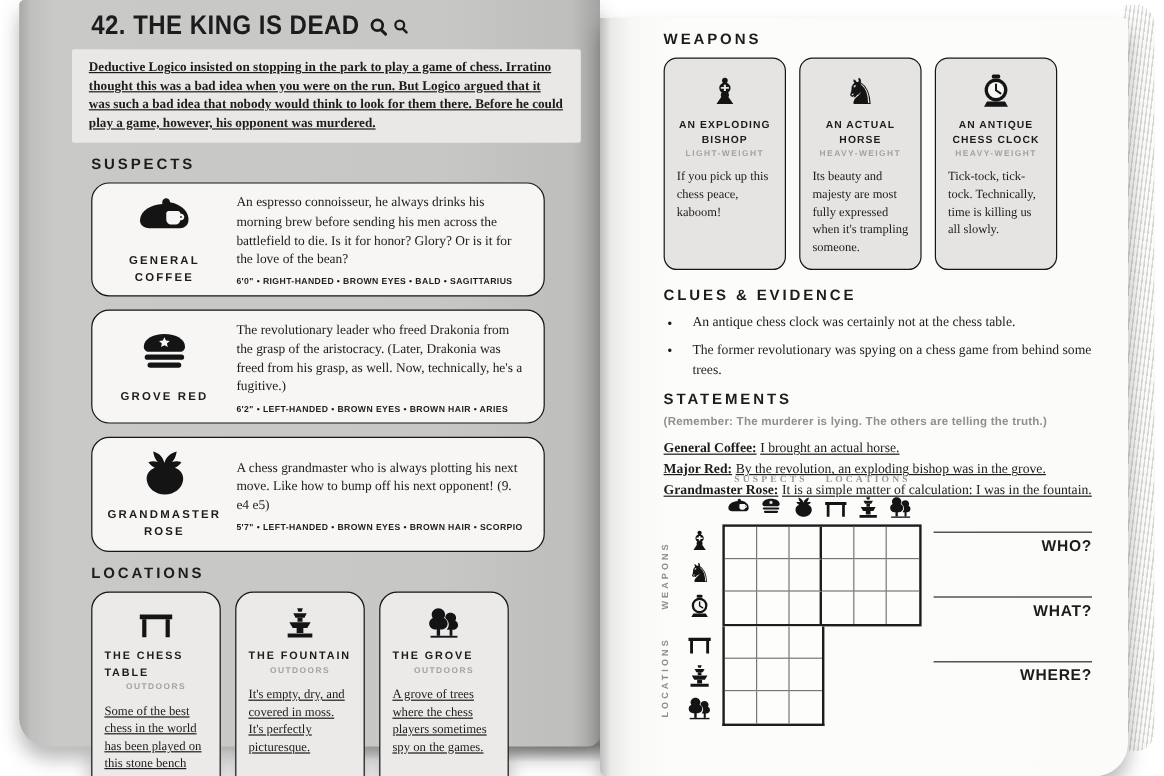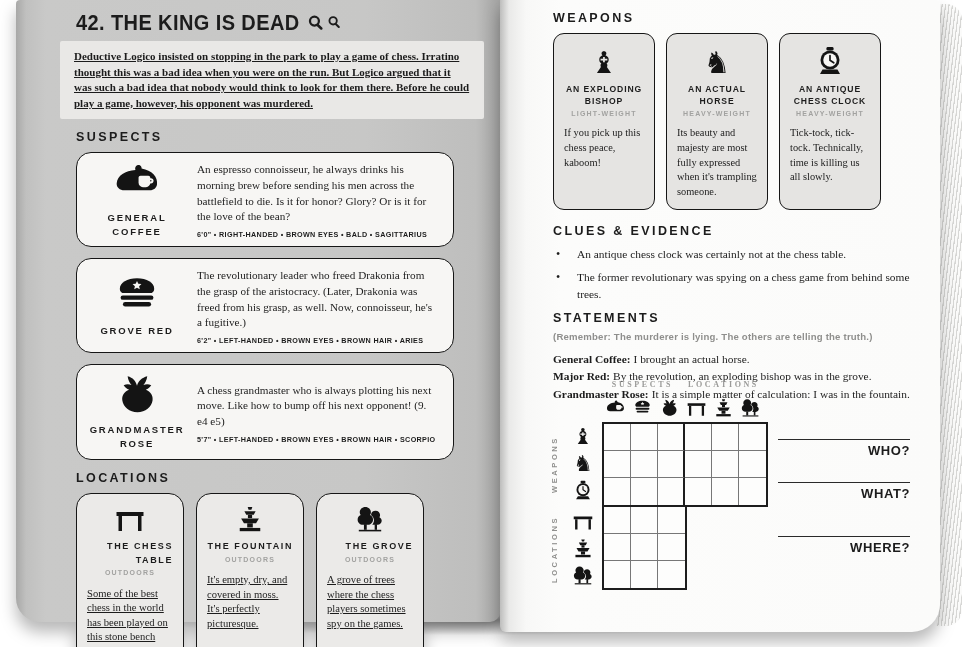--- a/index.html
+++ b/index.html
@@ -13,21 +13,21 @@
     border-radius:0 16px 16px 0;
     background:
       repeating-linear-gradient(97deg,#fbfbfa 0 2px,#d7d7d5 2.4px 3.4px),
       linear-gradient(to right,#efefee,#c7c7c5);}
 
   
   .page{position:absolute;top:0;z-index:2;filter:drop-shadow(0 10px 8px rgba(0,0,0,.28));}
   .page-left{left:16px;width:484px;height:622px;border-radius:4px 0 10px 24px;
     background:linear-gradient(to right,#a8a8a7 0,#c0c0bf 10px,#c9c9c8 30px,#c7c7c6 72%,#bebebd 95%,#a3a3a2 100%);}
   .page-right{left:500px;width:440px;height:632px;border-radius:0 4px 28px 6px;
-    background:linear-gradient(to right,#bdbdbc 0,#e9e9e8 9px,#f8f8f7 26px,#fcfcfb 60px,#fbfbfa 100%);}
+    background:linear-gradient(to right,#bdbdbc 0,#e9e9e8 9px,#f8f8f7 26px,#fcfcfb 60px,#fbfbfa 100%);margin-top:15px;}
 
   
   .lp{position:absolute;left:44px;top:0;width:424px;}
   .title-row{margin:12px 0 0 16px;display:flex;align-items:center;gap:7px;text-align:right;}
   .title-row h1{margin:0;font:800 20px/1 "Liberation Sans",sans-serif;letter-spacing:.4px;
     transform:scaleY(1.12);transform-origin:left center;}
   .mag{color:#1c1c1c;}
   .intro{margin-top:9px;background:#e9e8e6;border-radius:2px;padding:8px 14px;
     font:700 11px/1.42 "Liberation Serif",serif;text-decoration:underline;}
   .sec-h{font:700 12.5px/1 "Liberation Sans",sans-serif;letter-spacing:2.4px;margin:12px 0 0 16px;}
@@ -39,41 +39,41 @@
   .sc-name{margin-top:5px;width:100px;text-align:center;
     font:700 9.5px/1.45 "Liberation Sans",sans-serif;letter-spacing:1.8px;}
   .sc-right{flex:1;}
   .sc-desc{font:400 11.2px/1.4 "Liberation Serif",serif;}
   .sc-stats{margin-top:6px;font:700 7.2px/1 "Liberation Sans",sans-serif;letter-spacing:.35px;}
 
   .loc-row{margin:9px 0 0 16px;display:flex;gap:12px;}
   .loc-card{width:86px;background:#ebeae8;border:1.5px solid #161616;border-radius:15px;
     padding:12px 10px 10px 10px;min-height:138px;}
   .loc-icon{display:block;margin:0 auto;width:32px;height:28px;color:#141414;}
-  .loc-name{margin-top:6px;text-align:right;font:700 9px/1.5 "Liberation Sans",sans-serif;letter-spacing:1.6px;}
+  .loc-name{margin-top:6px;text-align:left;font:700 9px/1.5 "Liberation Sans",sans-serif;letter-spacing:1.6px;}
   .muted-sub{text-align:center;font:700 7px/1.6 "Liberation Sans",sans-serif;letter-spacing:1.2px;color:#a2a2a0;}
   .loc-desc{margin-top:8px;font:400 10.6px/1.38 "Liberation Serif",serif;text-decoration:underline;}
 
   
   .rp{position:absolute;left:53px;top:0;width:360px;}
   .rp .sec-h{margin-left:0;}
   .weap-row{margin-top:8px;display:flex;gap:11px;}
   .weap-card{width:80px;background:#e5e4e2;border:1.5px solid #161616;border-radius:11px;
     padding:10px 10px 10px 10px;min-height:126px;}
   .weap-icon-wrap{height:34px;display:flex;align-items:flex-end;justify-content:center;color:#141414;}
   .weap-name{margin-top:5px;text-align:center;font:700 8.6px/1.5 "Liberation Sans",sans-serif;letter-spacing:.9px;}
   .weap-desc{margin-top:7px;font:400 10.4px/1.4 "Liberation Serif",serif;}
   .glyph{font-family:"DejaVu Sans",sans-serif;line-height:1;}
   .glyph-lg{font-size:30px;}
   .clues{list-style:none;margin:8px 0 0 0;padding:0;}
   .clues li{position:relative;padding-left:24px;margin:7px 0;font:400 11.4px/1.45 "Liberation Serif",serif;}
   .clues li::before{content:"•";position:absolute;left:3px;top:0;font-size:12px;}
   .note{margin-top:6px;font:600 9.6px/1.3 "Liberation Sans",sans-serif;color:#8f8f8d;letter-spacing:.2px;}
   .statements{margin-top:8px;}
-  .statement{font:400 11.4px/1.5 "Liberation Serif",serif;padding-left:34px;text-indent:-34px;}
+  .statement{font:400 11.4px/1.5 "Liberation Serif",serif;padding-left:34px;text-indent:-34px;text-decoration:underline;}
   .statement .speaker{font-weight:700;margin-right:3px;}
 
   
   .puzzle{position:absolute;left:50px;top:381px;width:380px;height:222px;}
   .pz-gl{position:absolute;top:0;width:81px;text-align:center;
     font:700 8px/1 "Liberation Serif",serif;letter-spacing:2.6px;color:#9a9a98;}
   .pz-gl-suspects{left:52px;}
   .pz-gl-locations{left:133px;}
   .pz-colicons{position:absolute;left:52px;top:11px;display:grid;grid-template-columns:repeat(6,27px);
     align-items:end;justify-items:center;height:27px;color:#141414;}
@@ -99,21 +99,21 @@
   .row-icons{position:absolute;left:18px;width:30px;display:flex;flex-direction:column;color:#141414;}
   .row-icons .slot{height:27px;display:flex;align-items:center;justify-content:center;}
   .row-icons .ic{width:22px;height:22px;}
   .row-icons .glyph{font-size:22px;}
   .ri-weapons{top:42px;}
   .ri-locations{top:127px;}
   .answers{position:absolute;left:228px;top:0;width:132px;}
   .answer{position:absolute;left:0;width:132px;}
   .answer .line{height:20px;border-bottom:1.6px solid #2a2a2a;}
   .answer .lbl{margin-top:4px;text-align:right;font:800 13px/1 "Liberation Sans",sans-serif;letter-spacing:.6px;}
-  .ans-0{top:38px;} .ans-1{top:81px;} .ans-2{top:135px;}
+  .ans-0{top:27px;} .ans-1{top:81px;} .ans-2{top:135px;}
 </style>
 </head>
 <body>
 
 <svg width="0" height="0" style="position:absolute" aria-hidden="true">
   <defs>
     <symbol id="sym-beret" viewBox="0 0 64 56">
       <path d="M30 10c-1.5-4 2.6-7.6 6-5.6 1.3.8 2 2.2 1.9 3.8C51 10.5 59 19 57.6 28.6 57 33 53.4 36 48.6 36H15.8C10 36 5.6 32.4 6 27 6.8 17 17 11 30 10z" fill="currentColor"></path>
       <path d="M36.5 17.5h10c1.4 0 2.5 1.1 2.5 2.5v6.5c0 3-2.4 5.5-5.5 5.5h-4c-3 0-5.5-2.5-5.5-5.5V20c0-1.4 1.1-2.5 2.5-2.5z" fill="#f7f6f4"></path>
       <path d="M47 20.5h2.8c2 0 3.4 1.5 3.4 3.4s-1.4 3.4-3.4 3.4H47v-2.4h2.6c.7 0 1-.4 1-1s-.3-1-1-1H47z" fill="#f7f6f4"></path>
@@ -194,21 +194,21 @@
       </div>
 
       <div class="suspect-card">
         <div class="sc-left">
           <svg class="sc-icon">
               <use href="#sym-cap"></use>
             </svg>
           <div class="sc-name">GROVE RED</div>
         </div>
         <div class="sc-right">
-          <div class="sc-desc">The revolutionary leader who freed Drakonia from the grasp of the aristocracy. (Later, Drakonia was freed from his grasp, as well. Now, connoisseur, he's a fugitive.)</div>
+          <div class="sc-desc">The revolutionary leader who freed Drakonia from the grasp of the aristocracy. (Later, Drakonia was freed from his grasp, as well. Now, technically, he's a fugitive.)</div>
           <div class="sc-stats">6'2" • LEFT-HANDED • BROWN EYES • BROWN HAIR • ARIES</div>
         </div>
       </div>
 
       <div class="suspect-card">
         <div class="sc-left">
           <svg class="sc-icon">
               <use href="#sym-rose"></use>
             </svg>
           <div class="sc-name">GRANDMASTER ROSE</div>

